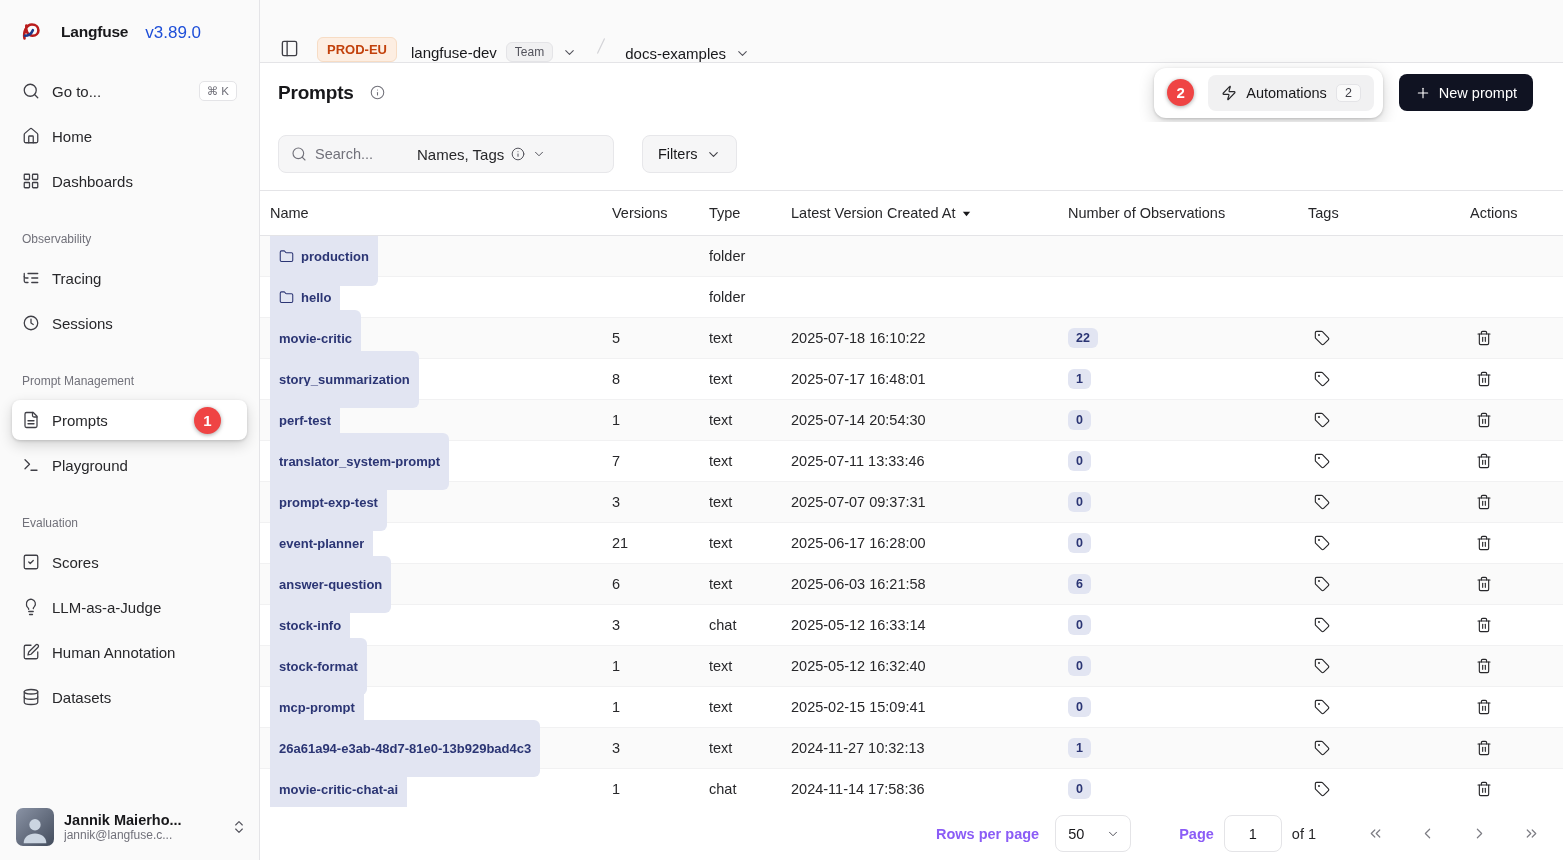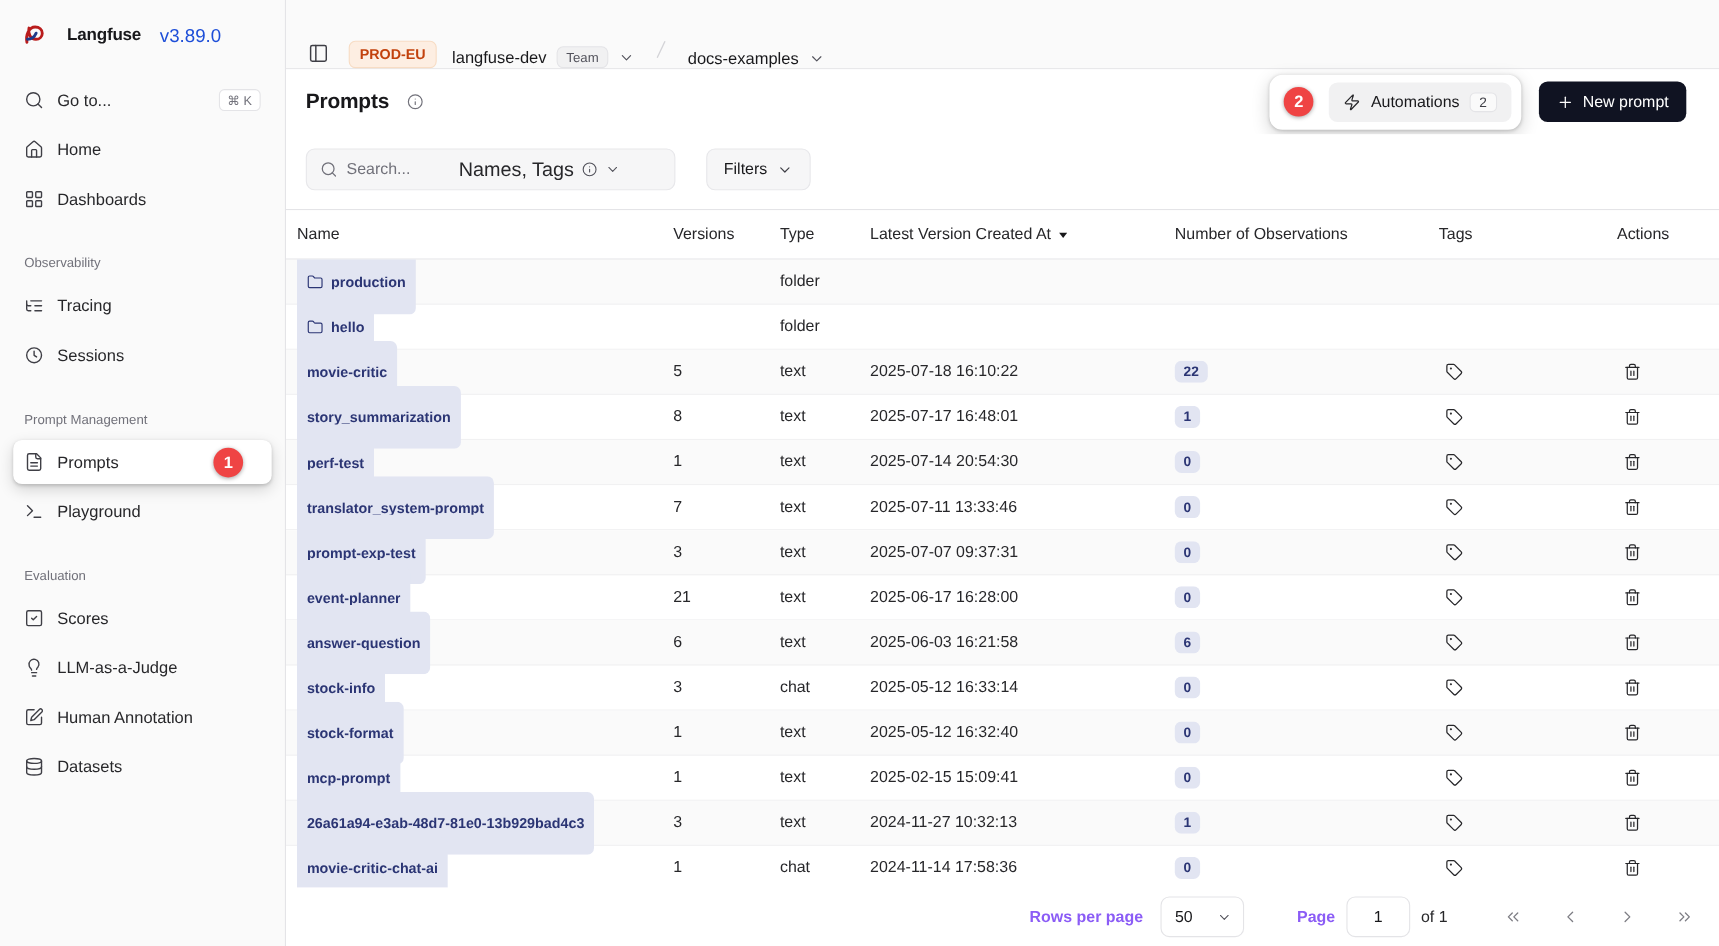--- a/index.html
+++ b/index.html
@@ -50,21 +50,21 @@
   .automations-btn svg { width:16px; height:16px; color:#27272a; }
   .count-badge { background:#fafafa; border:1px solid #e4e4e7; border-radius:5px; font-size:12.5px; padding:1px 8px; color:#3f3f46; font-weight:400; }
   .btn-dark { display:flex; align-items:center; gap:8px; background:#101322; color:#fff; border:none; border-radius:8px; height:37px; padding:0 16px; font-size:14.5px; font-weight:500; }
   .btn-dark svg { width:16px; height:16px; }
 
   .toolbar { display:flex; align-items:center; gap:28px; padding:13px 30px 17px 18px; background:#fff; }
   .searchbox { display:flex; align-items:center; height:38px; width:336px; background:#f6f6f7; border:1px solid #e7e7ea; border-radius:8px; padding:0 10px 0 12px; gap:8px; }
   .searchbox svg.mag { width:16px; height:16px; color:#71717a; flex:none; }
   .searchbox input { border:none; background:transparent; outline:none; width:92px; font-size:14.5px; color:#18181b; font-family:inherit; }
   .searchbox input::placeholder { color:#71717a; }
-  .scope-trigger { display:flex; align-items:center; gap:7px; background:none; border:none; font-size:18px; font-weight:500; color:#27272a; margin-left:2px; }
+  .scope-trigger { display:flex; align-items:center; gap:7px; background:none; border:none; font-size:15px; font-weight:500; color:#27272a; margin-left:2px; }
   .scope-trigger svg { width:14px; height:14px; color:#52525b; }
   .filters-btn { display:flex; align-items:center; gap:9px; height:38px; padding:0 15px; border-radius:8px; border:1px solid #e7e7ea; background:#f6f6f7; font-size:14.5px; font-weight:500; color:#18181b; }
   .filters-btn svg { width:15px; height:15px; color:#3f3f46; }
 
   
   .table-wrap { flex:1; min-height:0; display:flex; flex-direction:column; overflow:hidden; }
   .grid-cols { display:grid; grid-template-columns:342px 97px 82px 277px 240px 162px minmax(0,1fr); }
   .thead { height:46px; min-height:46px; align-items:center; border-top:1px solid #e4e4e7; border-bottom:1px solid #e4e4e7; }
   .th { padding:0 10px; font-size:14.5px; font-weight:500; color:#27272a; display:flex; align-items:center; gap:6px; white-space:nowrap; }
   .th .sort svg { width:11px; height:11px; display:block; }
@@ -197,20 +197,36 @@
       <div class="nav-item">
         <svg class="ic" viewBox="0 0 24 24">
             <ellipse cx="12" cy="5" rx="9" ry="3"></ellipse>
             <path d="M3 5v14a9 3 0 0 0 18 0V5"></path>
             <path d="M3 12a9 3 0 0 0 18 0"></path>
           </svg>
         <span>Datasets</span>
       </div>
     </nav>
 
+    <div class="user-row">
+      <span class="avatar">
+        <svg viewBox="0 0 24 24" width="34" height="34">
+            <circle cx="12" cy="9" r="4" fill="#cbd5e1"></circle>
+            <path d="M4 22c0-4.2 3.6-6.8 8-6.8s8 2.6 8 6.8" fill="#cbd5e1"></path>
+          </svg>
+      </span>
+      <span class="user-texts">
+        <span class="user-name" style="display:block;">Jannik Maierho...</span>
+        <span class="user-email" style="display:block;">jannik@langfuse.c...</span>
+      </span>
+      <svg class="ic updown" viewBox="0 0 24 24">
+          <path d="m7 15 5 5 5-5"></path>
+          <path d="m7 9 5-5 5 5"></path>
+        </svg>
+    </div>
   </aside>
 
   <main>
 
     <header class="topbar">
       <button class="icon-btn">
         <svg class="ic" viewBox="0 0 24 24">
             <rect x="3" y="3" width="18" height="18" rx="2"></rect>
             <path d="M9 3v18"></path>
           </svg>

